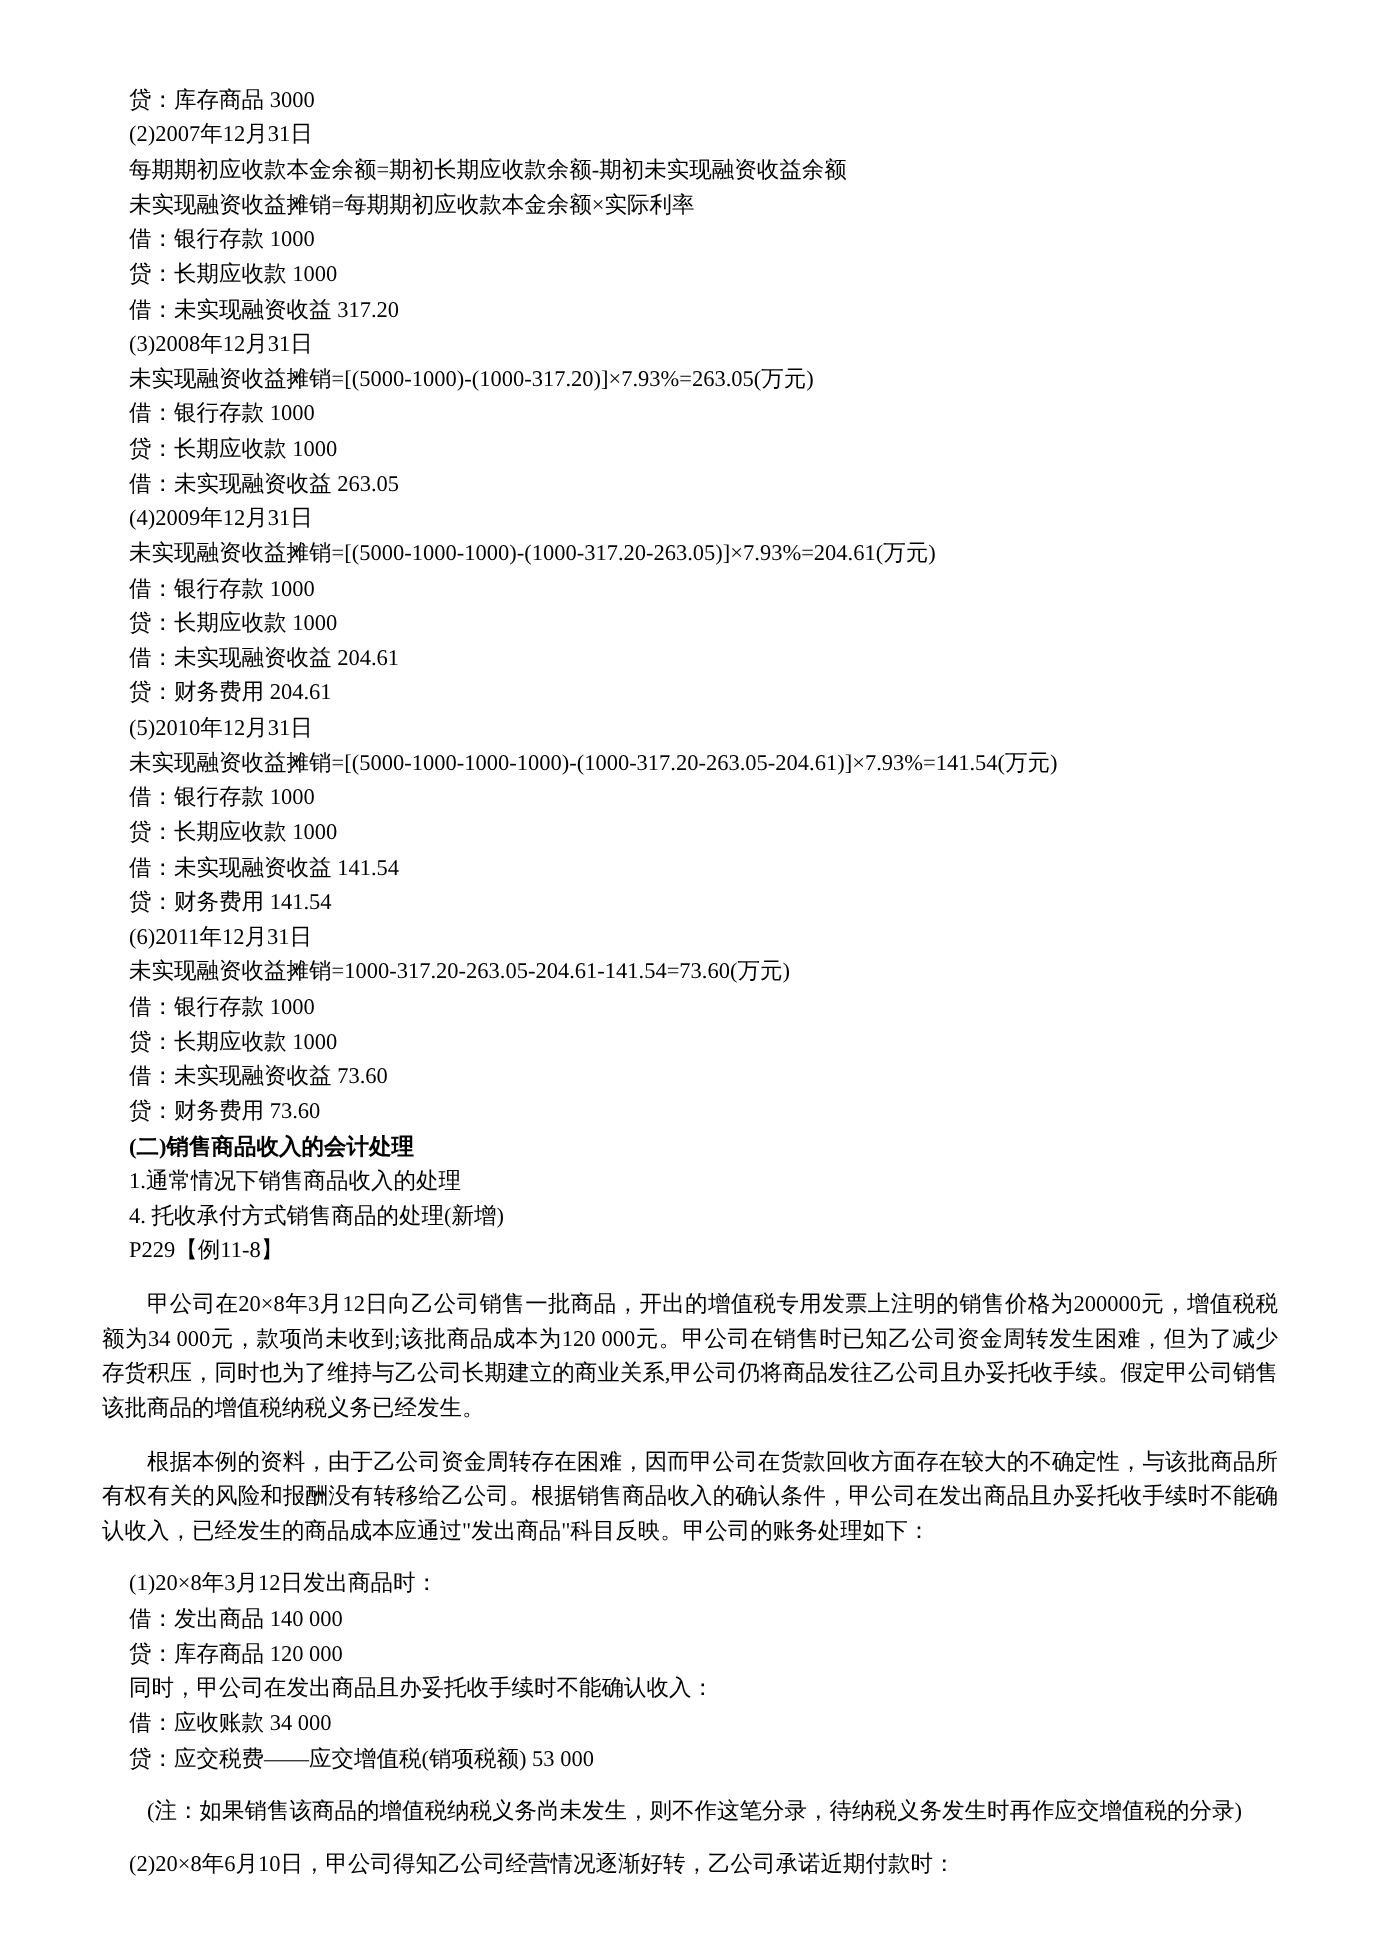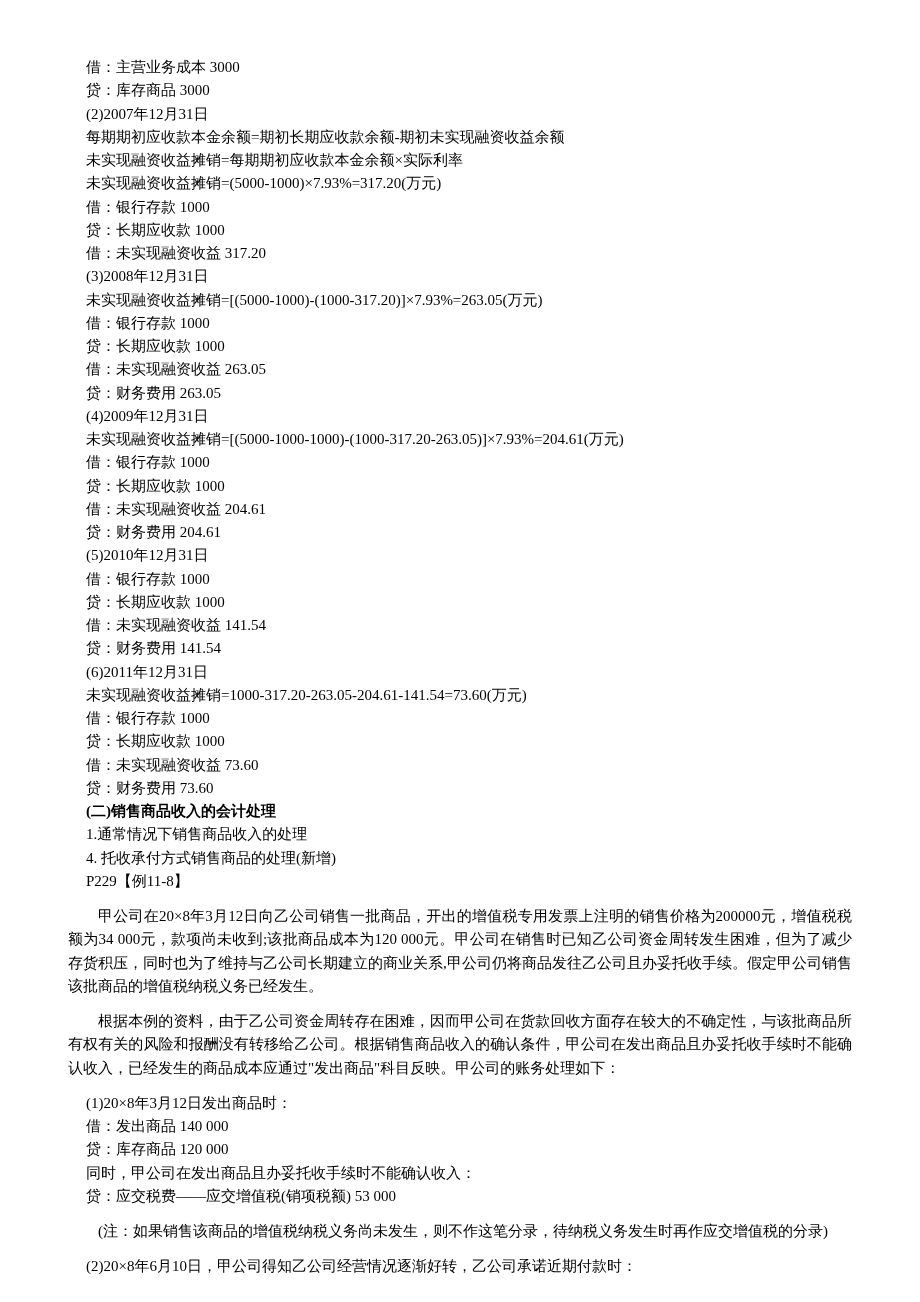--- a/index.html
+++ b/index.html
@@ -29,59 +29,58 @@
     margin: 12px;
     text-indent: 2em;
     text-align: justify;
   }
 </style>
 </head>
 <body>
 
 <div class="page">
   <div id="content">
-      <p class="line">借：主营业务成本 3000</p>
       <p class="line">贷：库存商品 3000</p>
       <p class="line">(2)2007年12月31日</p>
       <p class="line">每期期初应收款本金余额=期初长期应收款余额-期初未实现融资收益余额</p>
       <p class="line">未实现融资收益摊销=每期期初应收款本金余额×实际利率</p>
-      <p class="line">未实现融资收益摊销=(5000-1000)×7.93%=317.20(万元)</p>
       <p class="line">借：银行存款 1000</p>
       <p class="line">贷：长期应收款 1000</p>
       <p class="line">借：未实现融资收益 317.20</p>
       <p class="line">(3)2008年12月31日</p>
       <p class="line">未实现融资收益摊销=[(5000-1000)-(1000-317.20)]×7.93%=263.05(万元)</p>
       <p class="line">借：银行存款 1000</p>
       <p class="line">贷：长期应收款 1000</p>
       <p class="line">借：未实现融资收益 263.05</p>
-      <p class="line">贷：财务费用 263.05</p>
       <p class="line">(4)2009年12月31日</p>
       <p class="line">未实现融资收益摊销=[(5000-1000-1000)-(1000-317.20-263.05)]×7.93%=204.61(万元)</p>
       <p class="line">借：银行存款 1000</p>
       <p class="line">贷：长期应收款 1000</p>
       <p class="line">借：未实现融资收益 204.61</p>
       <p class="line">贷：财务费用 204.61</p>
       <p class="line">(5)2010年12月31日</p>
+      <p class="line">未实现融资收益摊销=[(5000-1000-1000-1000)-(1000-317.20-263.05-204.61)]×7.93%=141.54(万元)</p>
       <p class="line">借：银行存款 1000</p>
       <p class="line">贷：长期应收款 1000</p>
       <p class="line">借：未实现融资收益 141.54</p>
       <p class="line">贷：财务费用 141.54</p>
       <p class="line">(6)2011年12月31日</p>
       <p class="line">未实现融资收益摊销=1000-317.20-263.05-204.61-141.54=73.60(万元)</p>
       <p class="line">借：银行存款 1000</p>
       <p class="line">贷：长期应收款 1000</p>
       <p class="line">借：未实现融资收益 73.60</p>
       <p class="line">贷：财务费用 73.60</p>
       <p class="line bold">(二)销售商品收入的会计处理</p>
       <p class="line">1.通常情况下销售商品收入的处理</p>
       <p class="line">4. 托收承付方式销售商品的处理(新增)</p>
       <p class="line">P229【例11-8】</p>
       <p class="para">甲公司在20×8年3月12日向乙公司销售一批商品，开出的增值税专用发票上注明的销售价格为200000元，增值税税额为34 000元，款项尚未收到;该批商品成本为120 000元。甲公司在销售时已知乙公司资金周转发生困难，但为了减少存货积压，同时也为了维持与乙公司长期建立的商业关系,甲公司仍将商品发往乙公司且办妥托收手续。假定甲公司销售该批商品的增值税纳税义务已经发生。</p>
       <p class="para">根据本例的资料，由于乙公司资金周转存在困难，因而甲公司在货款回收方面存在较大的不确定性，与该批商品所有权有关的风险和报酬没有转移给乙公司。根据销售商品收入的确认条件，甲公司在发出商品且办妥托收手续时不能确认收入，已经发生的商品成本应通过"发出商品"科目反映。甲公司的账务处理如下：</p>
       <p class="line">(1)20×8年3月12日发出商品时：</p>
       <p class="line">借：发出商品 140 000</p>
       <p class="line">贷：库存商品 120 000</p>
       <p class="line">同时，甲公司在发出商品且办妥托收手续时不能确认收入：</p>
+      <p class="line">借：应收账款 34 000</p>
       <p class="line">贷：应交税费——应交增值税(销项税额) 53 000</p>
       <p class="para">(注：如果销售该商品的增值税纳税义务尚未发生，则不作这笔分录，待纳税义务发生时再作应交增值税的分录)</p>
       <p class="line">(2)20×8年6月10日，甲公司得知乙公司经营情况逐渐好转，乙公司承诺近期付款时：</p>
     </div>
 </div>
 
 </body></html>

